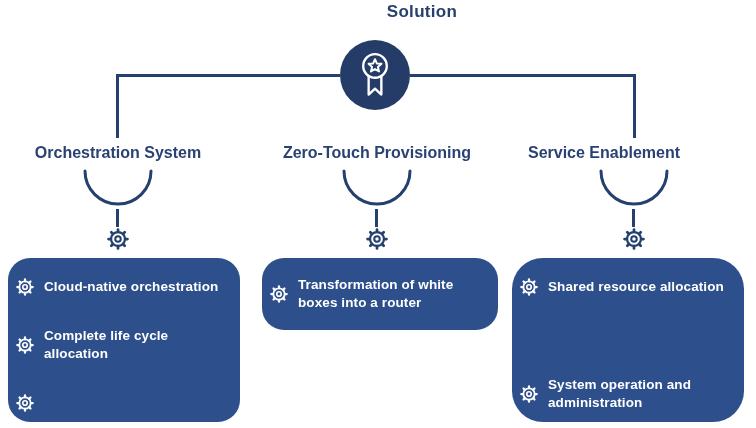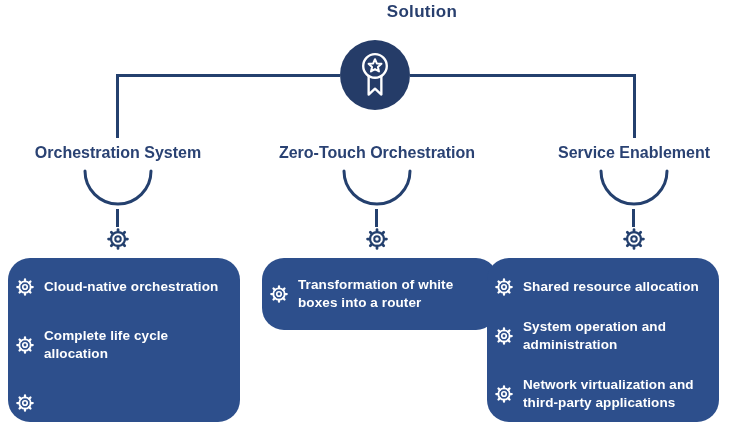--- a/index.html
+++ b/index.html
@@ -19,34 +19,34 @@
   .h-left{left:116px;top:74px;width:224px;height:3px;}
   .h-right{left:410px;top:74px;width:226px;height:3px;}
   .v-left{left:116px;top:74px;width:3px;height:64px;}
   .v-right{left:633px;top:74px;width:3px;height:64px;}
   .v-stub{width:3px;height:18px;top:209px;}
   .v-stub.s1{left:116px;} .v-stub.s2{left:375px;} .v-stub.s3{left:632px;}
   .branch-label{
     position:absolute;top:144px;width:240px;text-align:center;
     font-size:16px;font-weight:bold;color:#2A4273;white-space:nowrap;
   }
-  .bl-1{left:-2px;} .bl-2{left:257px;} .bl-3{left:514px;}
+  .bl-1{left:-2px;} .bl-2{left:257px;} .bl-3{left:484px;}
   .arc{position:absolute;width:72px;height:40px;}
   .arc.a1{left:82px;top:168px;} .arc.a2{left:341px;top:168px;} .arc.a3{left:598px;top:168px;}
   .gear-connector{position:absolute;width:22px;height:22px;color:#24406E;top:228px;}
   .gear-connector.g1{left:107px;} .gear-connector.g2{left:366px;} .gear-connector.g3{left:623px;}
   .box{
     position:absolute;top:258px;background:#2D4F8C;border-radius:22px;color:#ffffff;
     box-sizing:border-box;
   }
   .box.tall{
     width:232px;height:164px;display:flex;flex-direction:column;
     justify-content:space-between;padding:20px 16px 10px 8px;
   }
-  .box.left{left:8px;} .box.right{left:487px;}
+  .box.left{left:8px;} .box.right{left:512px;border-radius:31px;}
   .box.mid{
     left:262px;width:236px;height:72px;display:flex;align-items:center;
     padding:0 12px 0 8px;
   }
   .row{display:flex;align-items:center;gap:10px;}
   .row .gear-w{width:18px;height:18px;flex:0 0 18px;color:#ffffff;}
   .row span{font-size:13.5px;font-weight:bold;line-height:1.35;letter-spacing:.1px;}
 </style>
 </head>
 <body>
@@ -70,21 +70,21 @@
 
   <div class="hub">
     <svg viewBox="0 0 44 54" width="40" height="49">
       <path d="M15 24 L15 48 L22 41.5 L29 48 L29 24" stroke="#ffffff" stroke-width="2.6" fill="none" stroke-linejoin="round"></path>
       <circle cx="22" cy="16.5" r="13" fill="#253C68" stroke="#ffffff" stroke-width="2.6"></circle>
       <path d="M22 9 L24 13.75 L29.13 14.18 L25.23 17.55 L26.41 22.57 L22 19.9 L17.59 22.57 L18.77 17.55 L14.87 14.18 L20 13.75 Z" stroke="#ffffff" stroke-width="2.2" fill="none" stroke-linejoin="round"></path>
     </svg>
   </div>
 
   <div class="branch-label bl-1">Orchestration System</div>
-  <div class="branch-label bl-2">Zero-Touch Orchestration</div>
+  <div class="branch-label bl-2">Zero-Touch Provisioning</div>
   <div class="branch-label bl-3">Service Enablement</div>
 
   <svg class="arc a1" viewBox="0 0 72 40">
     <path d="M3 3 A33 33 0 0 0 69 3" stroke="#24406E" stroke-width="3" fill="none" stroke-linecap="round"></path>
   </svg>
   <svg class="arc a2" viewBox="0 0 72 40">
     <path d="M3 3 A33 33 0 0 0 69 3" stroke="#24406E" stroke-width="3" fill="none" stroke-linecap="round"></path>
   </svg>
   <svg class="arc a3" viewBox="0 0 72 40">
     <path d="M3 3 A33 33 0 0 0 69 3" stroke="#24406E" stroke-width="3" fill="none" stroke-linecap="round"></path>
@@ -139,21 +139,15 @@
           <use href="#gear"></use>
         </svg>
       <span>Shared resource allocation</span>
     </div>
     <div class="row">
       <svg class="gear-w">
           <use href="#gear"></use>
         </svg>
       <span>System operation and administration</span>
     </div>
-    <div class="row">
-      <svg class="gear-w">
-          <use href="#gear"></use>
-        </svg>
-      <span>Network virtualization and third-party applications</span>
-    </div>
   </div>
 
 </div>
 
 </body></html>

